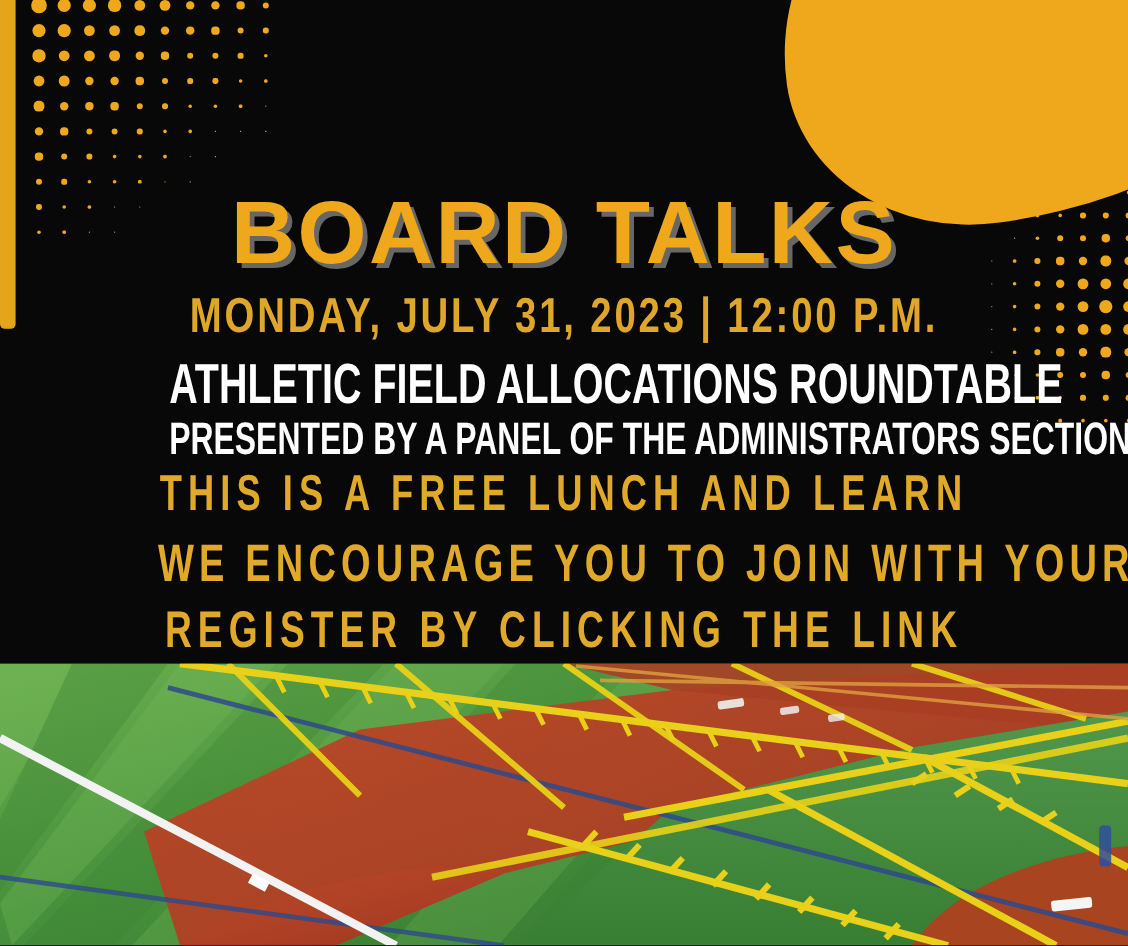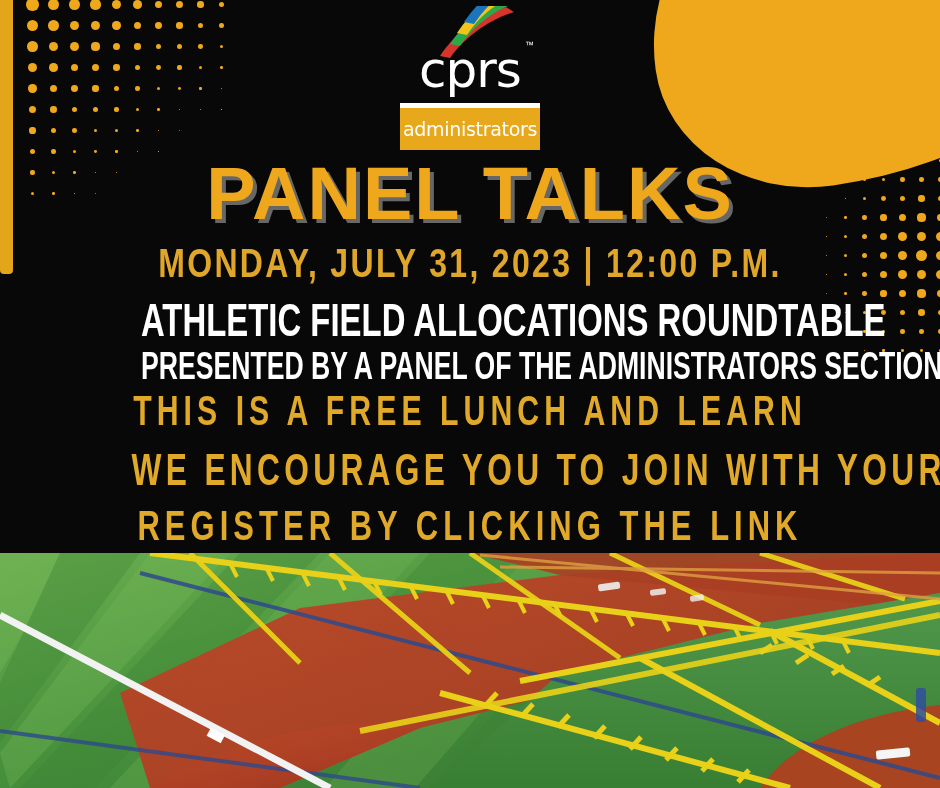--- a/index.html
+++ b/index.html
@@ -355,37 +355,23 @@
         <div class="dot" style="width: 4.67419px; height: 4.67419px; left: 121.163px; top: 197.163px; background: rgb(239, 168, 27);"></div>
         <div class="dot" style="width: 4.37741px; height: 4.37741px; left: 140.311px; top: 197.311px; background: rgb(239, 168, 27);"></div>
         <div class="dot" style="width: 1.00922px; height: 1.00922px; left: 65.9954px; top: 217.995px; background: rgb(239, 168, 27);"></div>
         <div class="dot" style="width: 2.04706px; height: 2.04706px; left: 84.4765px; top: 217.476px; background: rgb(239, 168, 27);"></div>
         <div class="dot" style="width: 2.72851px; height: 2.72851px; left: 103.136px; top: 217.136px; background: rgb(239, 168, 27);"></div>
         <div class="dot" style="width: 2.96774px; height: 2.96774px; left: 122.016px; top: 217.016px; background: rgb(239, 168, 27);"></div>
         <div class="dot" style="width: 2.72851px; height: 2.72851px; left: 141.136px; top: 217.136px; background: rgb(239, 168, 27);"></div>
       </div>
   </div>
 
-  <div class="logo">
-    <svg class="logo-swoosh" viewBox="0 0 96 52">
-      <path d="M4 50 C20 26 44 8 70 1 L78 6 C52 14 28 32 14 52 Z" fill="#D6352B"></path>
-      <path d="M12 48 C28 24 50 7 76 1 L84 5 C58 12 36 29 22 50 Z" fill="#2BA84A" transform="translate(2,-10)"></path>
-      <path d="M20 46 C36 22 56 6 82 1 L90 5 C64 11 44 27 30 48 Z" fill="#F0C419" transform="translate(1,-19)"></path>
-      <path d="M28 44 C44 21 62 6 88 1 L96 4 C70 10 52 25 38 46 Z" fill="#1B75BC" transform="translate(0,-28)"></path>
-    </svg>
-    <div class="logo-word">cprs</div>
-    <div class="logo-tm">™</div>
-    <div class="logo-whitestrip"></div>
-    <div class="logo-band">
-      <div class="logo-band-text">administrators</div>
-    </div>
-  </div>
 
   <div class="content">
-    <div class="title">PANEL TALKS</div>
+    <div class="title">BOARD TALKS</div>
     <div class="dateline">MONDAY, JULY 31, 2023 | 12:00 P.M.</div>
     <div class="headline">ATHLETIC FIELD ALLOCATIONS ROUNDTABLE</div>
     <div class="subline">PRESENTED BY A PANEL OF THE ADMINISTRATORS SECTION BOARD</div>
     <div class="gold-line gl1">THIS IS A FREE LUNCH AND LEARN</div>
     <div class="gold-line gl2">WE ENCOURAGE YOU TO JOIN WITH YOUR COLLEAGUES</div>
     <div class="gold-line gl3">REGISTER BY CLICKING THE LINK</div>
   </div>
 
   <div class="photo">
     <svg width="940" height="235" viewBox="0 0 940 235">

